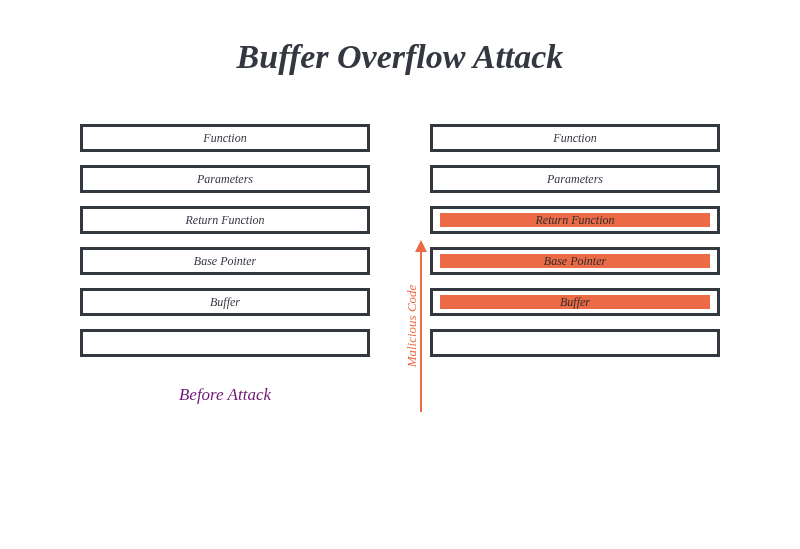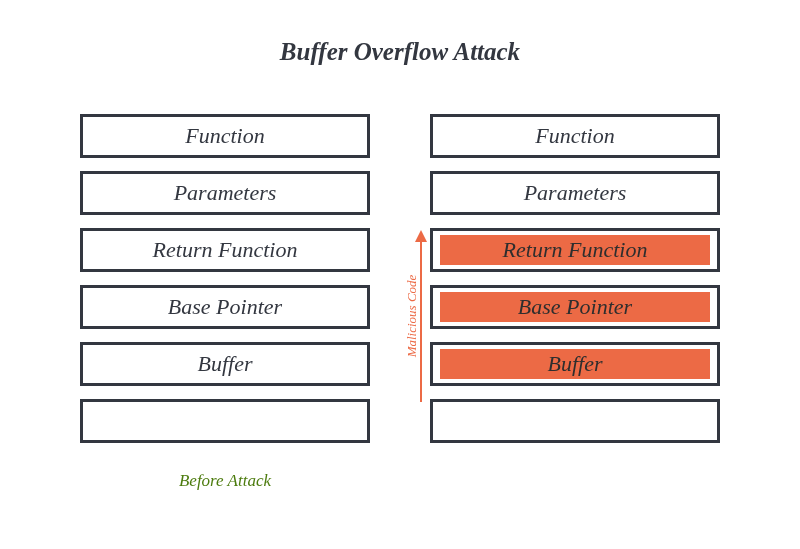--- a/index.html
+++ b/index.html
@@ -6,65 +6,65 @@
   body {
     width: 800px;
     height: 549px;
     background: #ffffff;
     font-family: Georgia, 'Times New Roman', serif;
     position: relative;
   }
   .title {
     text-align: center;
     font-style: italic;
-    font-size: 25px;
+    font-size: 34px;
     color: #333740;
     padding-top: 38px;
     font-weight: 600;
   }
   .columns {
     display: flex;
     justify-content: center;
     gap: 60px;
     margin-top: 48px;
     position: relative;
   }
   .stack {
     display: flex;
     flex-direction: column;
     gap: 13px;
     width: 290px;
     position: relative;
   }
   .box {
     border: 3px solid #333740;
-    height: 44px;
+    height: 28px;
     display: flex;
     align-items: center;
     justify-content: center;
     font-style: italic;
-    font-size: 22px;
+    font-size: 12px;
     color: #333740;
     background: #ffffff;
     position: relative;
   }
   .box.highlight .inner {
     position: absolute;
     left: 7px; right: 7px; top: 4px; bottom: 4px;
     background: #ec6a45;
     display: flex;
     align-items: center;
     justify-content: center;
     color: #2e2e2e;
   }
   .caption {
     text-align: center;
     font-style: italic;
     font-size: 17px;
-    color: #4d7c0f;
+    color: #701a75;
     margin-top: 28px;
   }
   .arrow-wrap {
     position: absolute;
     left: -32px;
     top: 116px;
     height: 172px;
     width: 30px;
   }
   .arrow-line {

